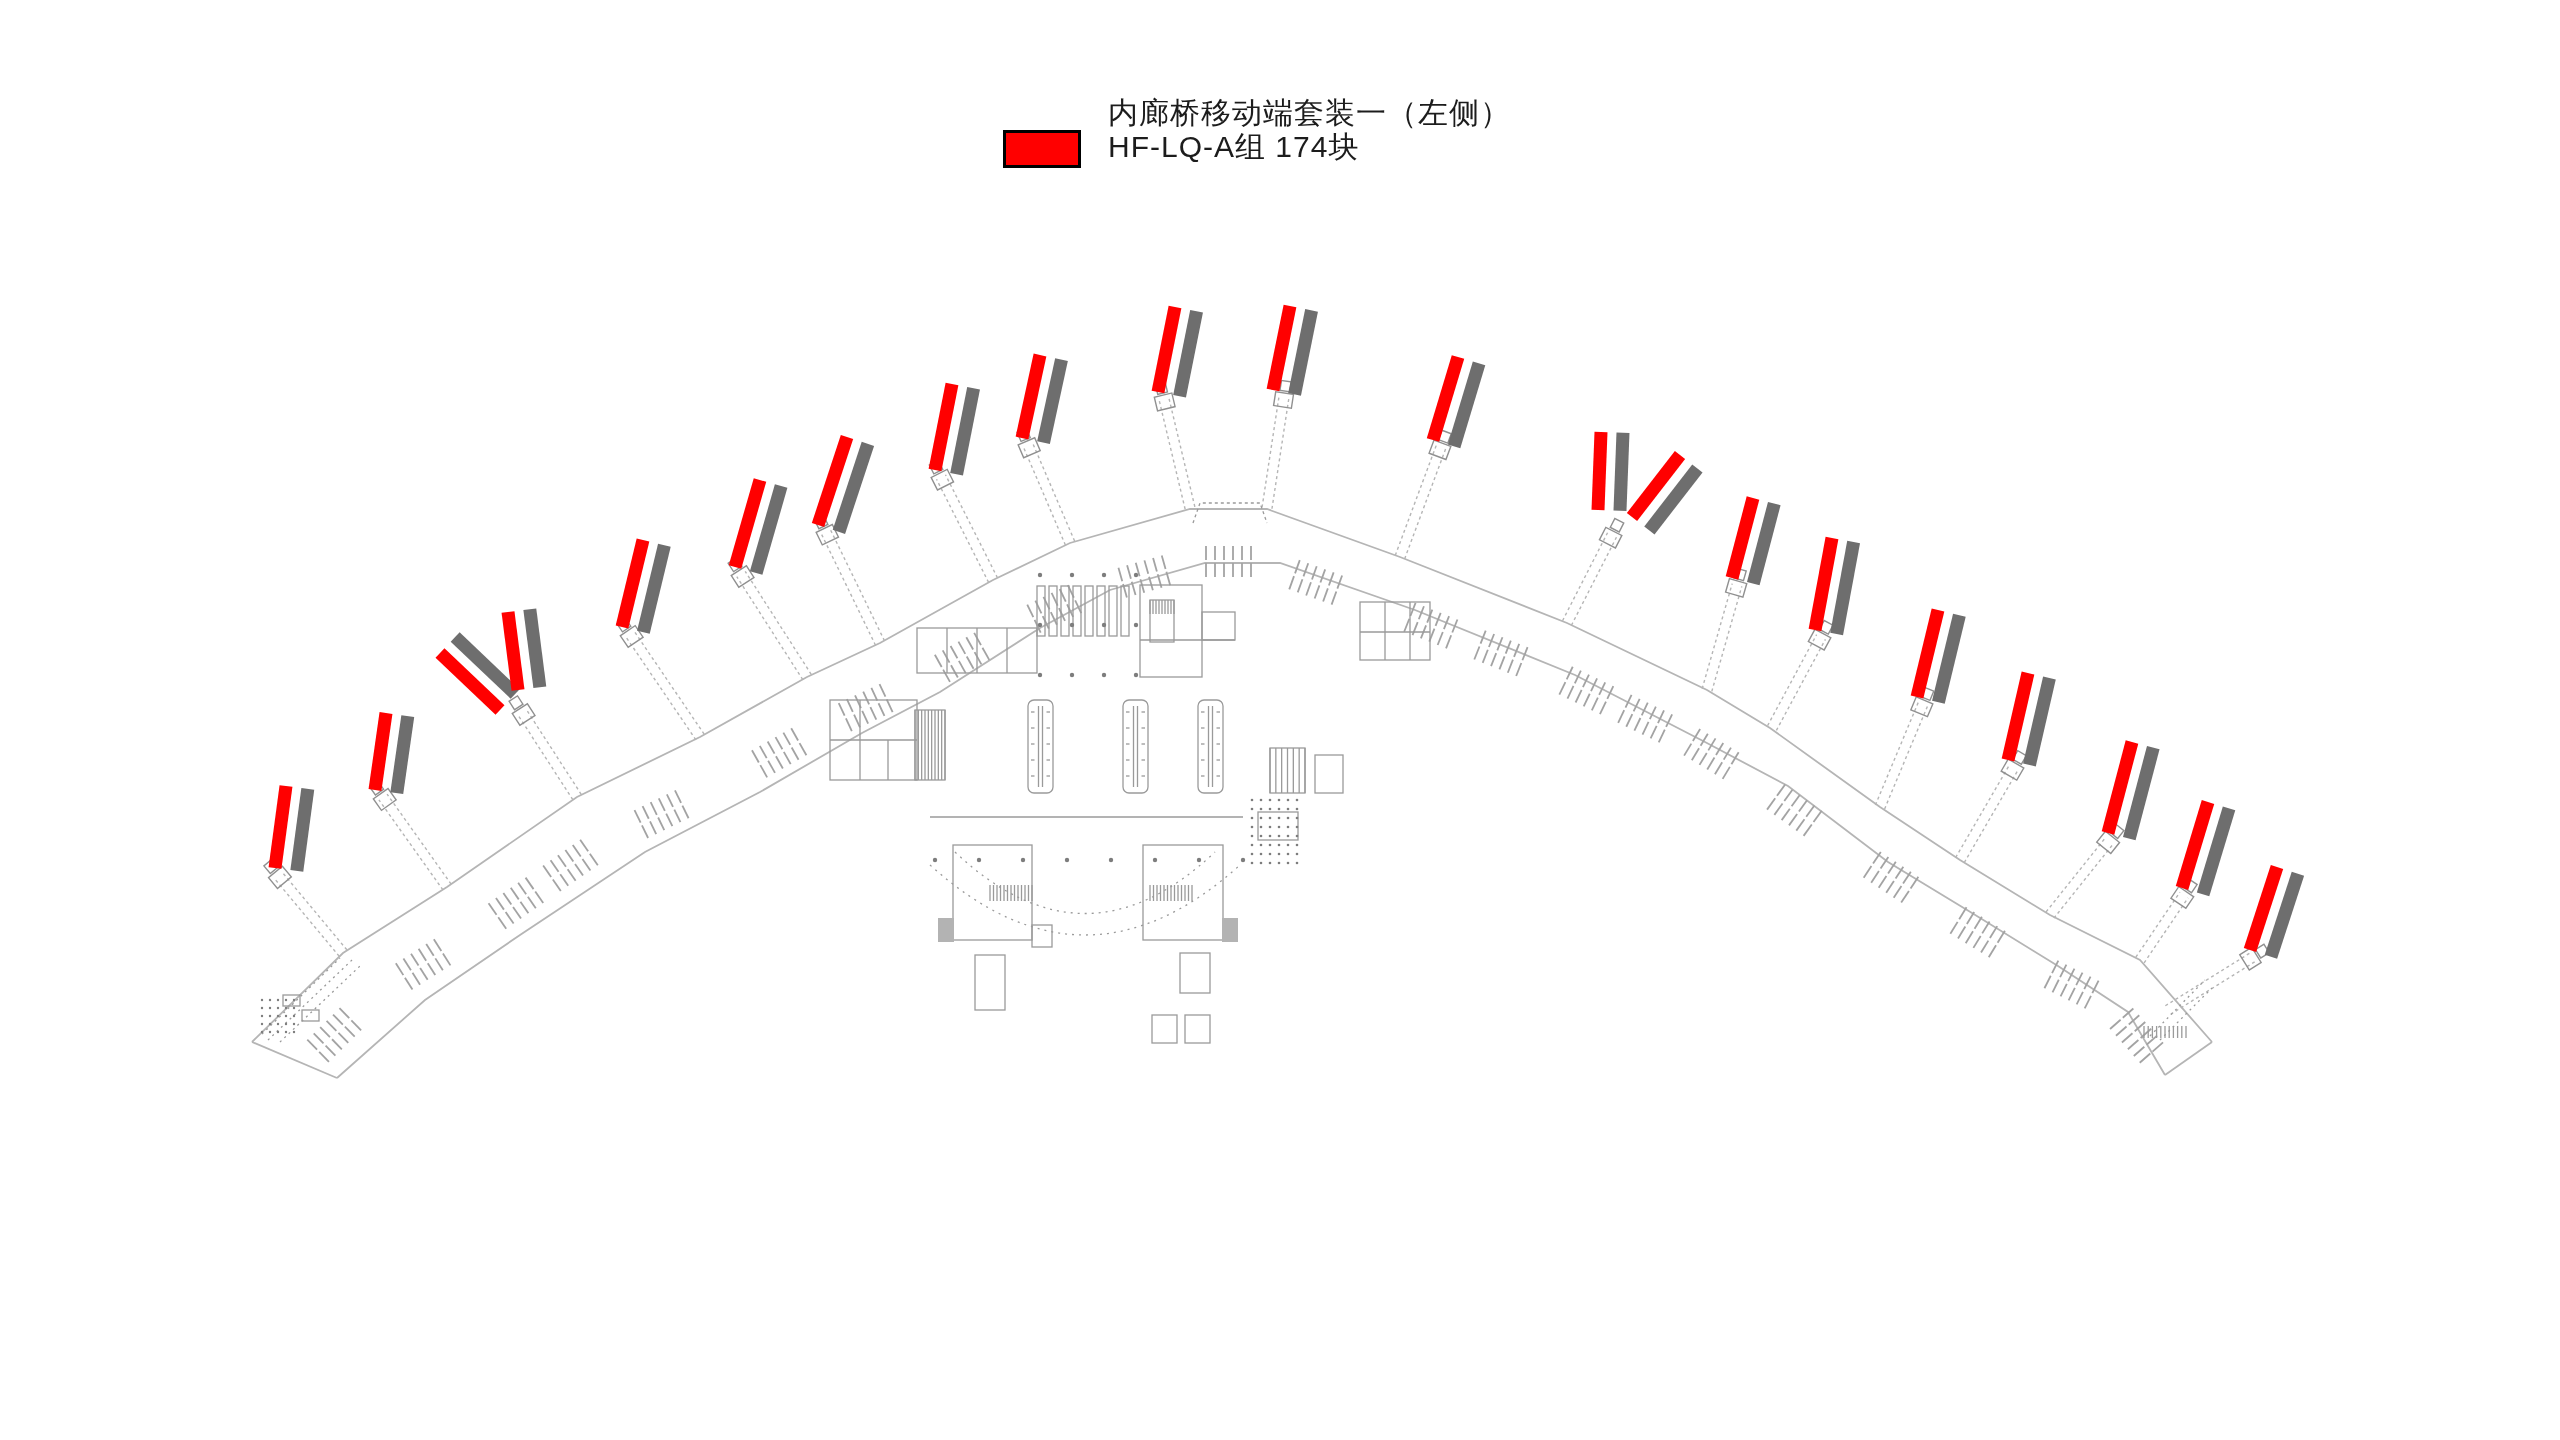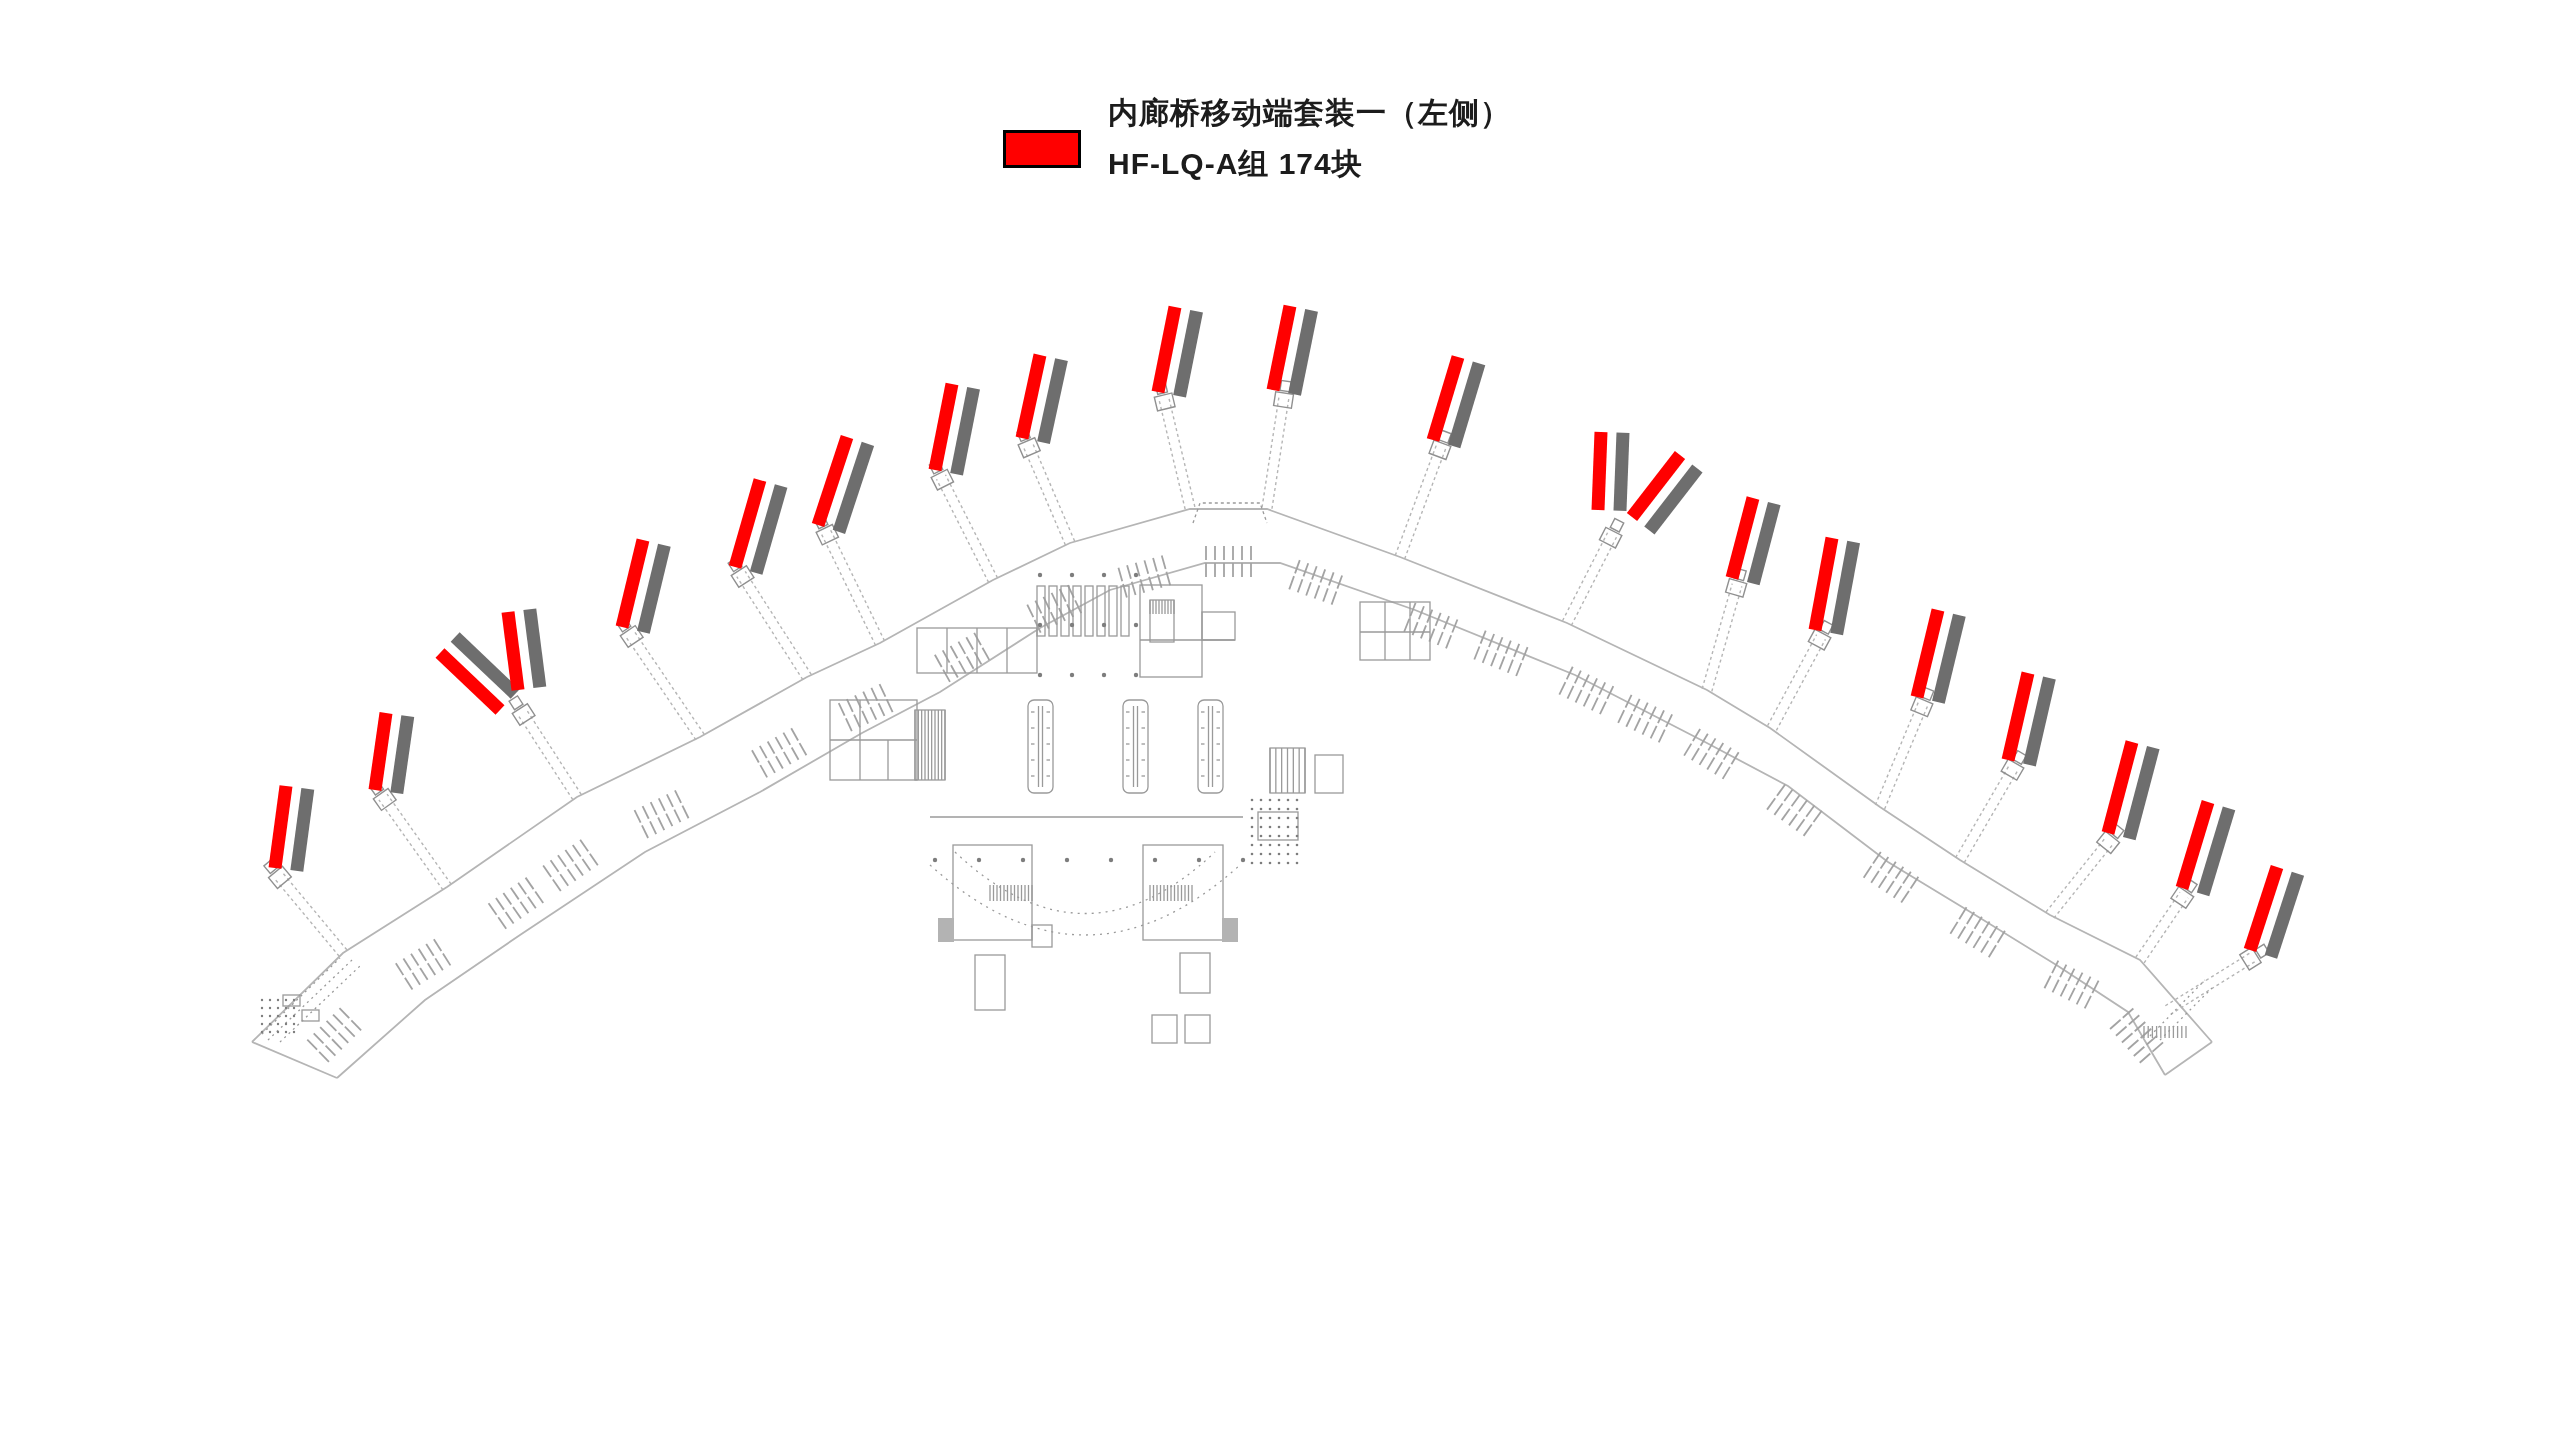--- a/index.html
+++ b/index.html
@@ -3,23 +3,23 @@
 <meta charset="utf-8">
 <style>
   html,body{margin:0;padding:0;background:#ffffff;}
   #stage{position:relative;width:2560px;height:1440px;background:#ffffff;overflow:hidden;
          font-family:"Liberation Sans", sans-serif;}
   #plan-svg{position:absolute;left:0;top:0;width:2560px;height:1440px;}
   .legend{position:absolute;left:0;top:0;width:2560px;height:220px;}
   .legend-swatch{position:absolute;left:1003px;top:130px;width:72px;height:32px;
                  border:3px solid #000;}
   .legend-text{position:absolute;left:1108px;color:#1c1c1c;font-size:30px;line-height:36px;
-               font-weight:700;letter-spacing:1px;white-space:nowrap;}
+               font-weight:400;letter-spacing:1px;white-space:nowrap;}
   .legend-line1{top:95px;}
-  .legend-line2{top:146px;}
+  .legend-line2{top:129px;}
 </style>
 </head>
 <body>
 
 <div id="stage">
   <svg id="plan-svg" viewBox="0 0 2560 1440">
       <g fill="none" stroke="#b5b5b5" stroke-width="1.8">
         <path d="M252,1042L343,953L447,887L577,797L700,737L807,677L880,643L993,580L1070,543L1190,509L1267,509L1400,557L1567,623L1707,690L1770,728L1880,807L1960,860L2050,915L2140,960L2212,1042"></path>
         <path d="M337,1078L425,1000L520,935L645,852L760,792L862,733L940,692L1040,628L1110,590L1205,563L1280,563L1415,610L1575,675L1705,742L1788,786L1888,862L1972,913L2058,966L2128,1012L2165,1075"></path>
         <path d="M252,1042L337,1078"></path>

